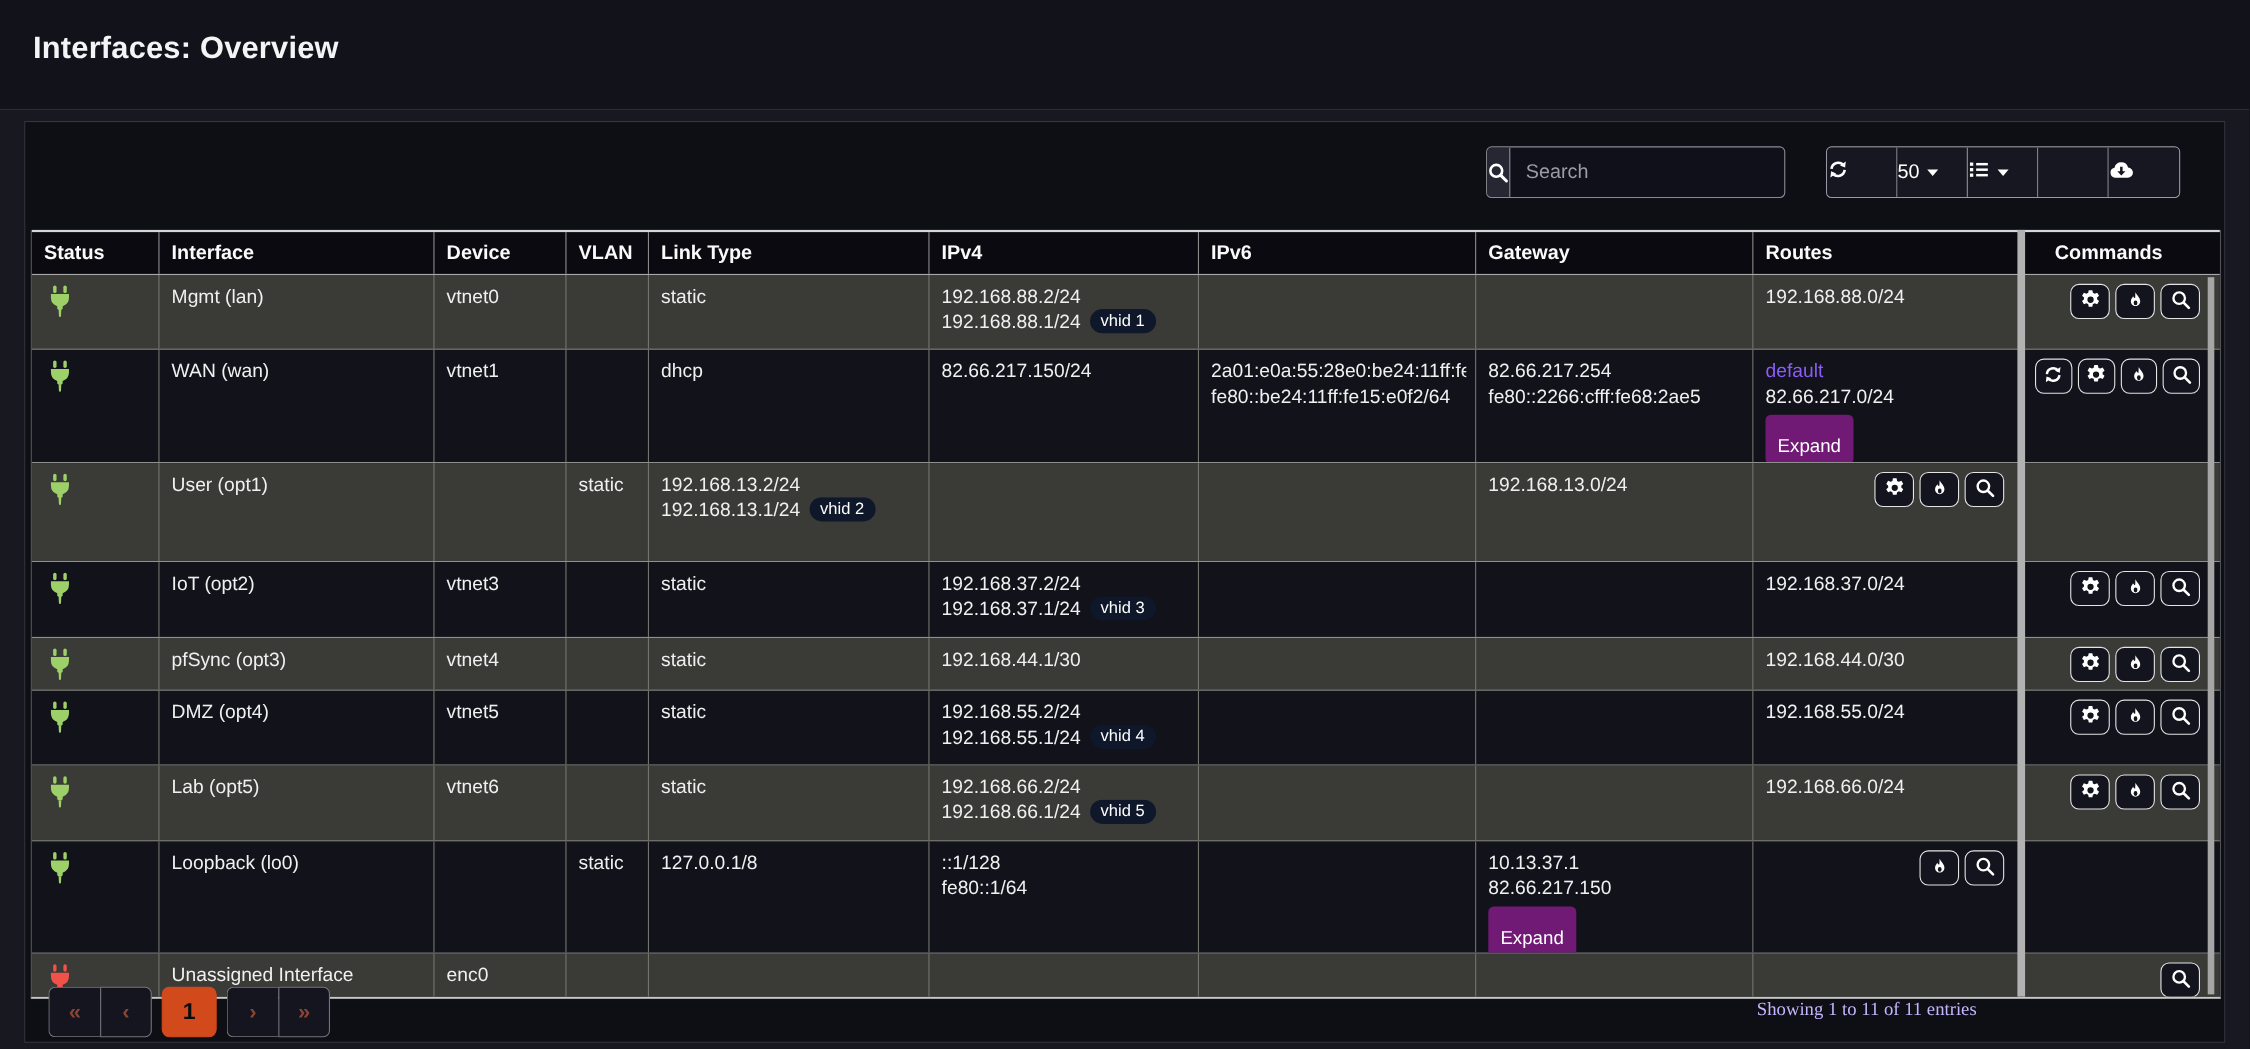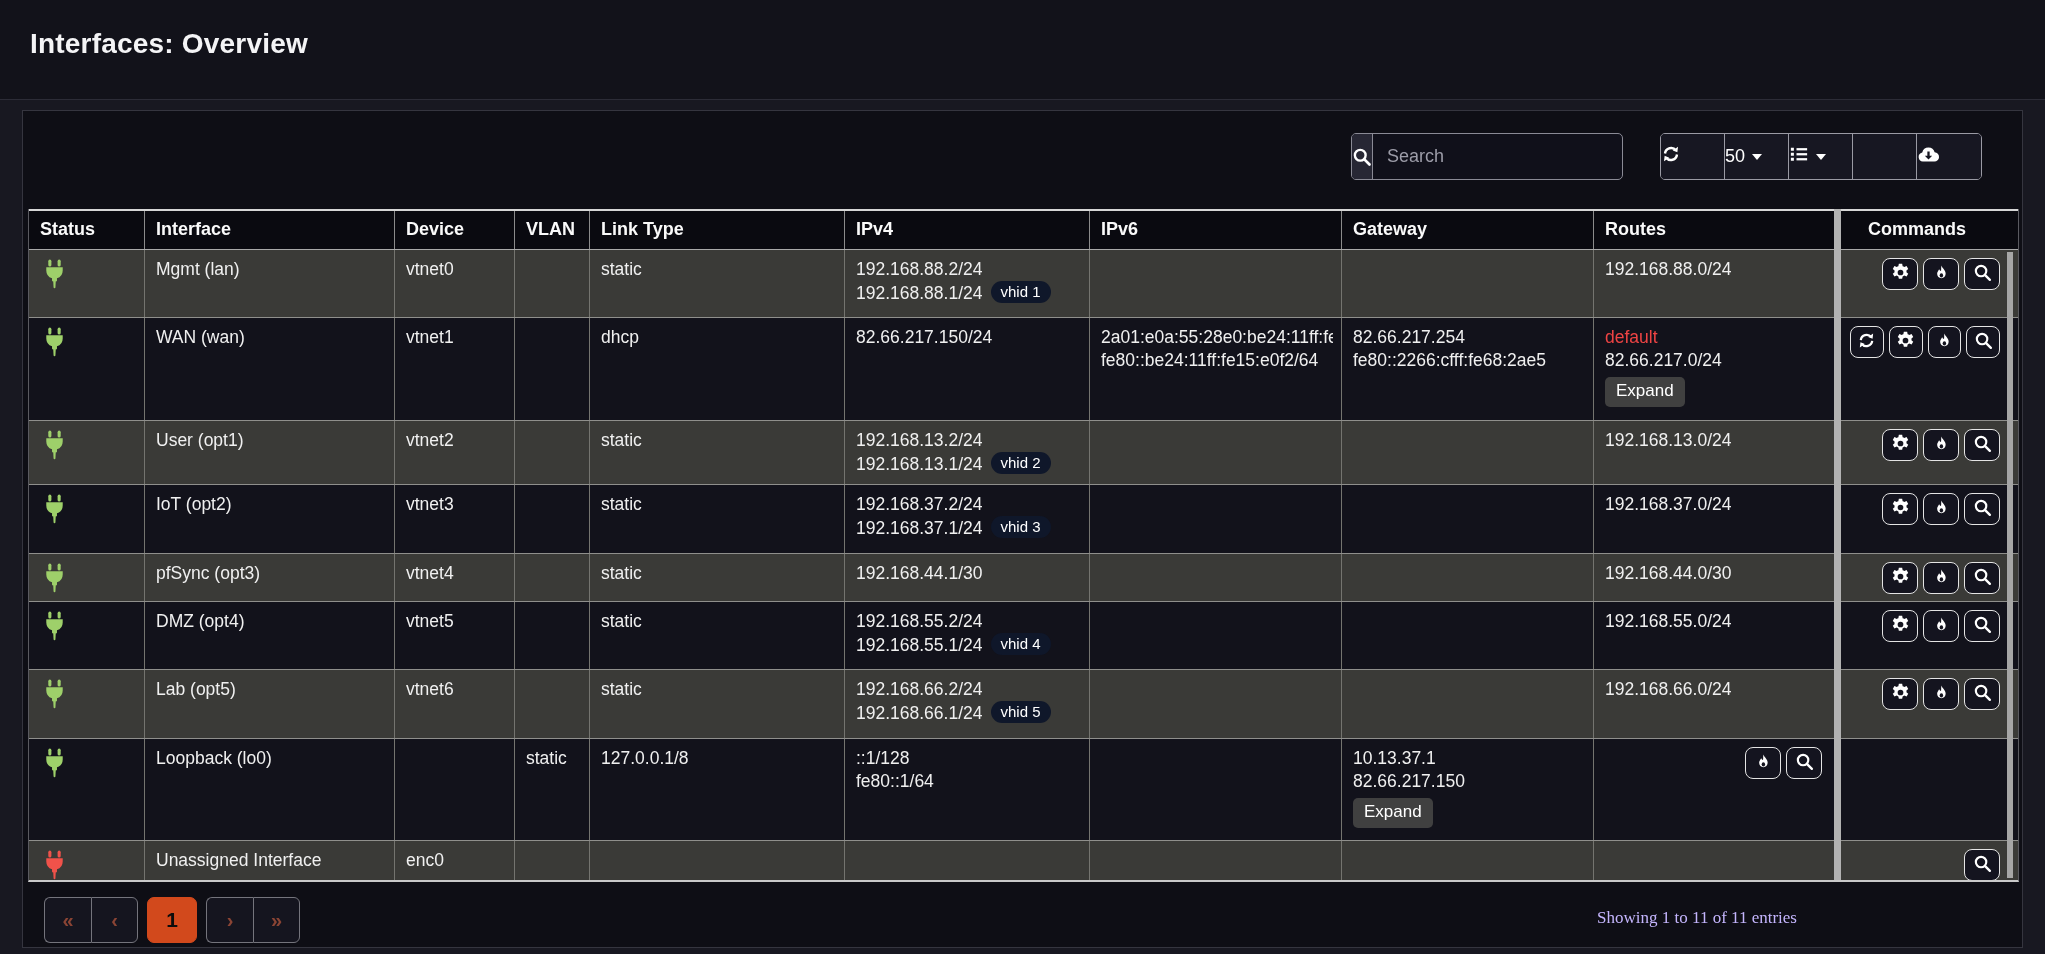--- a/index.html
+++ b/index.html
@@ -39,34 +39,34 @@
     background:#0a0a10; border-top:2px solid #d6d6d6; border-bottom:1px solid #a9a9a9; height:41px; }
   .th { font-weight:bold; font-size:18px; color:#fafafa; padding:8px 0 0 11px;
     border-right:1px solid #8b8b8b; cursor:pointer; overflow:hidden; white-space:nowrap; }
   .th:last-child { border-right:none; padding-left:28px; }
   .tbody { width:100%; }
   .trow { display:grid; grid-template-columns:116px 250px 120px 75px 255px 245px 252px 252px 246px 1fr;
     border-bottom:1px solid #8f8f8c; }
   .trow:nth-child(odd)  { background:#3a3a37; }
   .trow:nth-child(even) { background:#12121b; }
   .trow:nth-child(1){height:68px} .trow:nth-child(2){height:103px}
-  .trow:nth-child(3){height:64px} .trow:nth-child(4){height:69px}
+  .trow:nth-child(3){height:90px} .trow:nth-child(4){height:69px}
   .trow:nth-child(5){height:48px} .trow:nth-child(6){height:68px}
   .trow:nth-child(7){height:69px} .trow:nth-child(8){height:102px}
   .trow:nth-child(9){height:39px; border-bottom:none;}
   .td { padding:8px 8px 4px 11px; font-size:17.5px; line-height:23px; color:#f0f0f0;
     border-right:1px solid #74746f; overflow:hidden; }
   .td:last-child { border-right:none; }
   .td .line { white-space:nowrap; overflow:hidden; }
   .td-status { padding-top:9px; padding-left:13px; }
-  .green-text { color:#ef4444; }
+  .green-text { color:#8b5cf6; }
   .vhid { display:inline-block; margin-left:8px; background:#0f172a; color:#fff;
     font-size:15px; line-height:15px; padding:3px 10px 4px; border-radius:11px; vertical-align:2px; }
-  .expand-btn { display:inline-block; margin-top:5px; background:#404040; color:#fff; border:none;
-    font-size:17px; font-family:inherit; padding:4px 11px 6px; border-radius:5px; cursor:pointer; }
+  .expand-btn { display:inline-block; margin-top:5px; background:#701a75; color:#fff; border:none;
+    font-size:17px; font-family:inherit; padding:19px 11px 6px; border-radius:5px; cursor:pointer; }
   .td-cmd { display:flex; justify-content:flex-end; align-items:flex-start; gap:5px; padding:8px 18px 0 10px; }
   .cmd-btn { width:36px; height:32px; background:#14141f; border:1.4px solid #e4e4e4; border-radius:8px;
     display:flex; align-items:center; justify-content:center; cursor:pointer; padding:0; }
   .strip { position:absolute; background:#b2b2b2; }
   .stripA { left:1805px; top:0; bottom:0; width:7px; }
   .stripB { right:5px; top:43px; bottom:2px; width:6px; background:#a6a6a6; }
 
   
   .pager { position:absolute; left:21px; top:786px; display:flex; align-items:center; }
   .pg-btn { width:47px; height:46px; background:#15151f; border:1px solid #74747c; color:#8a4434;
@@ -244,21 +244,20 @@
             </div>
           </div>
           <div class="trow">
             <div class="td td-status"><span><svg width="25" height="31" viewBox="0 0 16 20">
                   <rect x="4" y="0.4" width="2" height="4.4" rx="1" fill="#9ed06a"></rect>
                   <rect x="10" y="0.4" width="2" height="4.4" rx="1" fill="#9ed06a"></rect>
                   <path d="M2.7 5.4 h10.6 v2 a5.3 5.3 0 0 1-3.7 5.05 v1.55 a1.9 1.9 0 0 1-3.2 0 v-1.55 a5.3 5.3 0 0 1-3.7-5.05 z" fill="#9ed06a"></path>
                   <path d="M7.2 14.6 h1.6 l-.2 3.6 a.6.6 0 0 1-1.2 0 z" fill="#9ed06a"></path>
                 </svg></span></div>
             <div class="td"><span>User (opt1)</span></div>
-            <div class="td"><span>vtnet2</span></div>
             <div class="td"><span></span></div>
             <div class="td"><span>static</span></div>
             <div class="td">
               <div class="line"><span>192.168.13.2/24</span></div>
               <div class="line"><span>192.168.13.1/24</span><span class="vhid">vhid 2</span></div>
             </div>
             <div class="td"></div>
             <div class="td"></div>
             <div class="td">
               <div class="line"><span>192.168.13.0/24</span></div>

